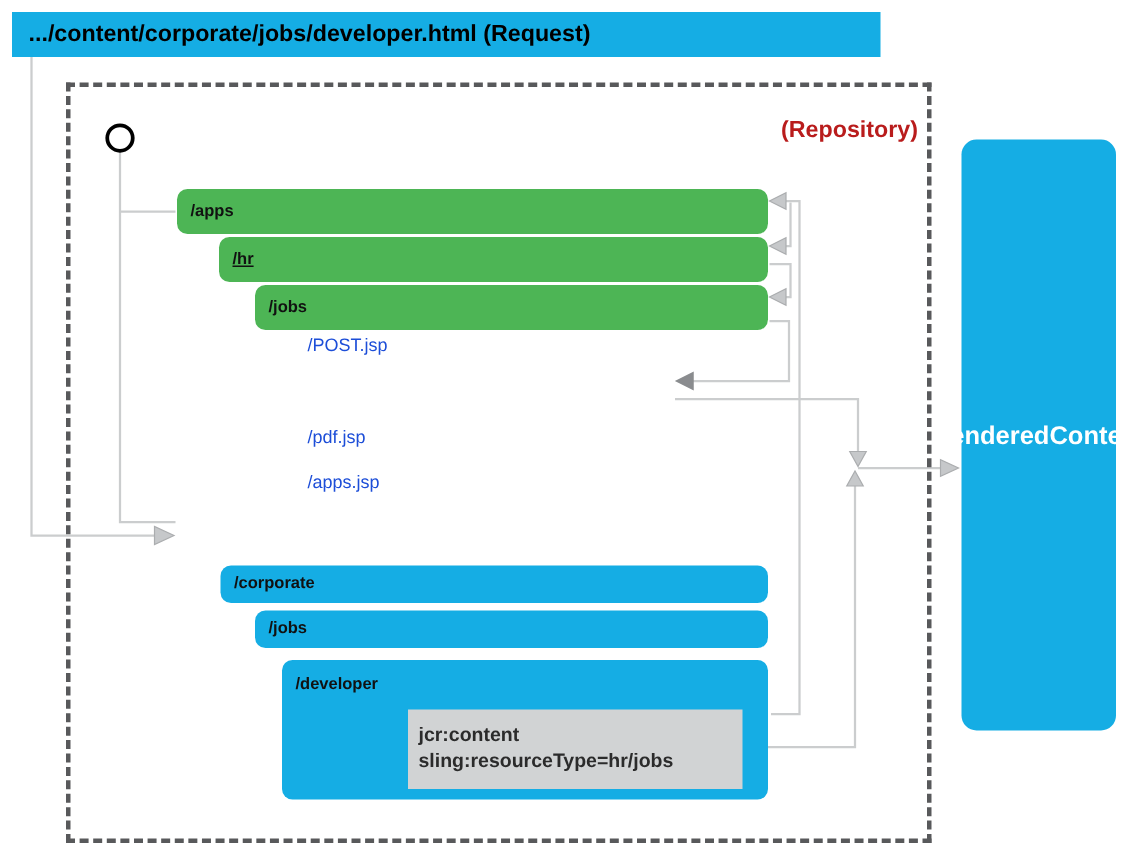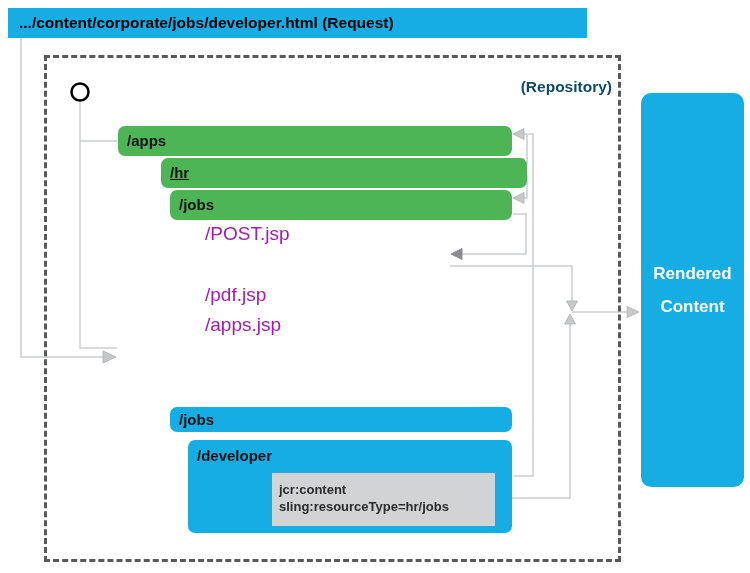--- a/index.html
+++ b/index.html
@@ -6,44 +6,44 @@
     --blue:#15ADE4; --green:#4DB555; --gray-highlight:#D1D3D4;
     --line:#CBCDCE; --arrow-light:#C6C8CA; --arrow-stroke:#ABADAF;
     --arrow-dark:#8A8C8F; --dashed-border:#58595B; --text:#111111;
   }
   *{box-sizing:border-box; margin:0; padding:0;}
   body{background:#ffffff; font-family:"Liberation Sans", sans-serif;}
   #canvas{position:relative; width:750px; height:573px; background:#ffffff; overflow:hidden;}
 
   .abs{position:absolute;}
   .bar{position:absolute; border-radius:7px; color:var(--text); font-weight:bold;
-       font-size:15px; padding-left:9px; white-space:nowrap;}
+       font-size:11px; padding-left:9px; white-space:nowrap;}
   .bar.green{background:var(--green);}
   .bar.blue{background:var(--blue);}
 
   #request-bar{left:8px; top:8px; width:579px; height:30px; background:var(--blue);
        color:#000; font-weight:bold; font-size:15.5px; line-height:30px; padding-left:11px;
        white-space:nowrap;}
 
   #repo-box{left:44px; top:55px; width:577px; height:507px;
        border:3px dashed var(--dashed-border);}
-  #repo-label{left:460px; top:78px; width:152px; text-align:right; color:#0c4a6e;
+  #repo-label{left:460px; top:78px; width:152px; text-align:right; color:#b91c1c;
        font-weight:bold; font-size:15.5px;}
 
-  .script-item{position:absolute; left:205px; color:#a21caf; font-size:19px; white-space:nowrap;}
+  .script-item{position:absolute; left:205px; color:#1d4ed8; font-size:12px; white-space:nowrap;}
   #script-highlight{left:199px; top:249px; width:251px; height:22px;
        background:var(--gray-highlight);}
   #script-highlight .script-text{position:absolute; left:6px; top:0; line-height:22px;
        color:#1c1c1c; font-size:15px;}
 
   #jcr-box{left:272px; top:473px; width:223px; height:53px; background:var(--gray-highlight);
        padding:8px 0 0 7px; color:#2b2b2b; font-weight:bold; font-size:13px; line-height:17px;}
 
   #rendered-box{left:641px; top:93px; width:103px; height:394px; background:var(--blue);
-       border-radius:10px; display:flex; flex-direction:column; align-items:center;
+       border-radius:10px; display:flex; flex-direction:row; align-items:center;
        justify-content:center; color:#fff; font-weight:bold; font-size:17px; line-height:33px;}
 
   svg.overlay{position:absolute; left:0; top:0; pointer-events:none;}
   .cline{stroke:var(--line); stroke-width:1.5; fill:none;}
   .arrow-light{fill:var(--arrow-light); stroke:var(--arrow-stroke); stroke-width:0.8;}
   .arrow-dark{fill:var(--arrow-dark); stroke:var(--arrow-dark);}
   .root-circle{fill:#ffffff; stroke:#000000; stroke-width:2.5;}
 </style>
 </head>
 <body>
@@ -80,27 +80,28 @@
 
     <circle class="root-circle" cx="80" cy="92" r="8.5"></circle>
   </svg>
 
   <div id="request-bar" class="abs">.../content/corporate/jobs/developer.html (Request)</div>
 
   <div id="repo-box" class="abs"></div>
   <div id="repo-label" class="abs">(Repository)</div>
 
   <div class="bar green" style="left:118px; top:126px; width:394px; height:30px; line-height:30px;">/apps</div>
-  <div class="bar green" style="left:161px; top:158px; width:366px; height:30px; line-height:30px;text-decoration:underline;">/hr</div>
+  <div class="bar green" style="left:146px; top:158px; width:366px; height:30px; line-height:30px;text-decoration:underline;">/hr</div>
   <div class="bar green" style="left:170px; top:190px; width:342px; height:30px; line-height:30px;">/jobs</div>
 
   <div class="script-item" style="top:223px;">/POST.jsp</div>
   <div class="script-item" style="top:284px;">/pdf.jsp</div>
   <div class="script-item" style="top:314px;">/apps.jsp</div>
 
+  <div class="bar blue" style="left:147px; top:377px; width:365px; height:25px; line-height:25px;">/corporate</div>
   <div class="bar blue" style="left:170px; top:407px; width:342px; height:25px; line-height:25px;">/jobs</div>
   <div class="bar blue" style="left:188px; top:440px; width:324px; height:93px; line-height:28px; padding-top:2px;">/developer</div>
 
   <div id="jcr-box" class="abs">
     <div>jcr:content</div>
     <div>sling:resourceType=hr/jobs</div>
   </div>
 
   <div id="rendered-box" class="abs">
     <div>Rendered</div>

